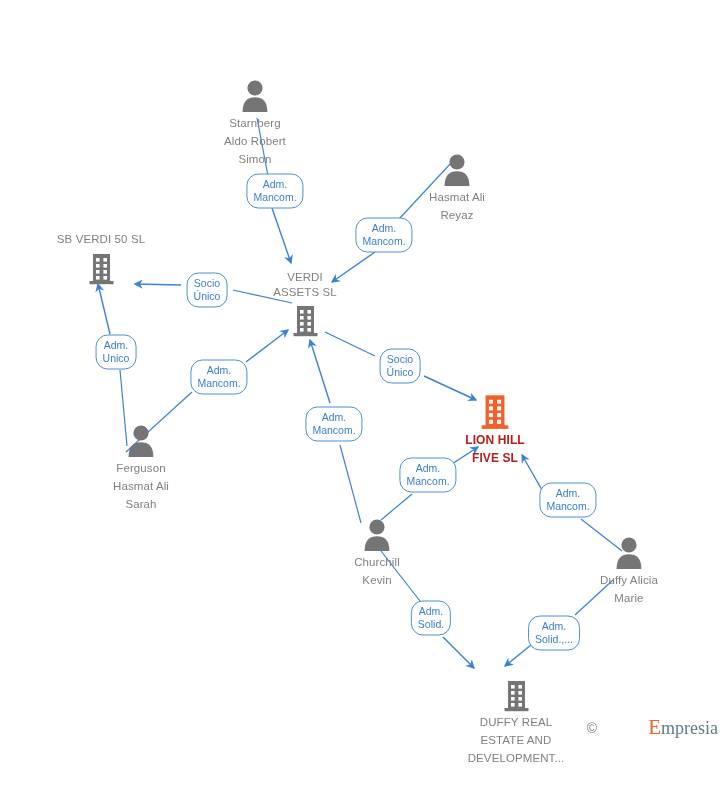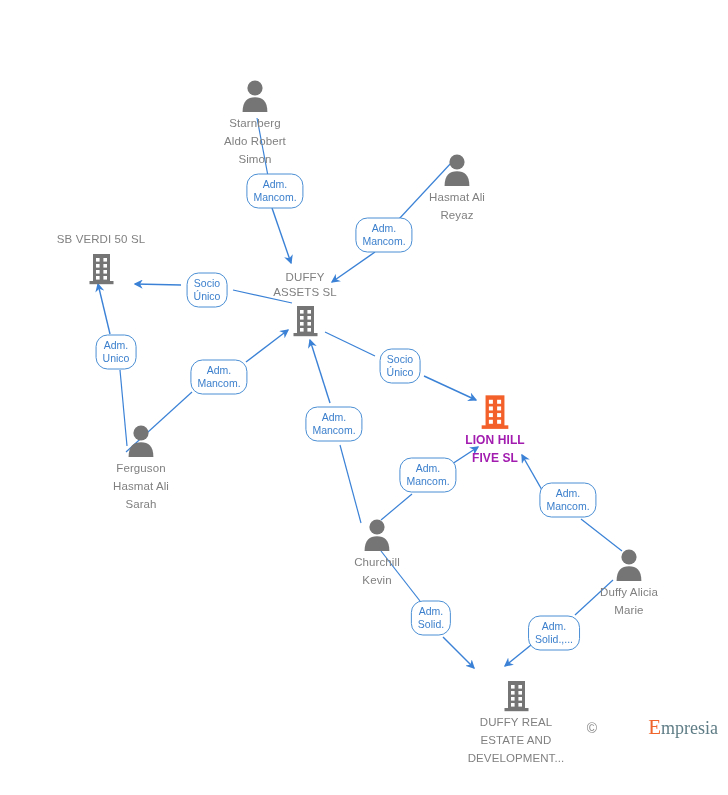--- a/index.html
+++ b/index.html
@@ -10,21 +10,21 @@
   #canvas{position:absolute;left:0;top:0;width:728px;height:745px;}
   svg#edges{position:absolute;left:0;top:0;width:728px;height:795px;pointer-events:none;}
 
   .node{position:absolute;transform:translate(-50%,0);text-align:center;width:160px;}
   .node .glyph{display:block;line-height:0;}
   .node .glyph svg{display:inline-block;}
   .node .caption{
     font-size:11.5px;line-height:14.5px;color:#808080;white-space:pre-line;
     margin-top:1px;letter-spacing:.1px;
   }
-  .node.company-focus .caption{color:#a21caf;font-weight:bold;font-size:12px;}
+  .node.company-focus .caption{color:#b91c1c;font-weight:bold;font-size:12px;}
 
   .elabel{
     position:absolute;transform:translate(-50%,-50%);
     border:1px solid #4b8fd4;border-radius:12px;background:#ffffff;
     color:#3b7fcc;font-size:10.5px;line-height:13px;text-align:center;
     padding:3px 6px 4px 6px;white-space:pre-line;box-sizing:border-box;
   }
 
   #watermark{
     position:absolute;right:10px;bottom:8px;display:flex;align-items:center;gap:4px;
@@ -137,21 +137,21 @@
             <rect x="15.4" y="5" width="3.6" height="3.6"></rect>
           <rect x="8" y="11" width="3.6" height="3.6"></rect>
             <rect x="15.4" y="11" width="3.6" height="3.6"></rect>
           <rect x="8" y="17" width="3.6" height="3.6"></rect>
             <rect x="15.4" y="17" width="3.6" height="3.6"></rect>
           <rect x="8" y="23" width="3.6" height="3.6"></rect>
             <rect x="15.4" y="23" width="3.6" height="3.6"></rect>
         </g>
       </svg>
     </span>
-    <span class="caption" style="position:absolute;left:50%;top:-36px;transform:translateX(-50%);width:160px;">DUFFY
+    <span class="caption" style="position:absolute;left:50%;top:-36px;transform:translateX(-50%);width:160px;">VERDI
 ASSETS  SL</span>
   </div>
 
   <div class="node" style="left:141px;top:424px;">
     <span class="glyph">
       <svg width="28" height="34" viewBox="0 0 28 34">
           <circle cx="14" cy="9" r="7.6" fill="#757575"></circle>
           <path d="M1.6 33 C1.6 22 6.6 18.2 14 18.2 C21.4 18.2 26.4 22 26.4 33 Z" fill="#757575"></path>
         </svg>
     </span>
@@ -185,21 +185,21 @@
     <span class="glyph">
       <svg width="28" height="34" viewBox="0 0 28 34">
           <circle cx="14" cy="9" r="7.6" fill="#757575"></circle>
           <path d="M1.6 33 C1.6 22 6.6 18.2 14 18.2 C21.4 18.2 26.4 22 26.4 33 Z" fill="#757575"></path>
         </svg>
     </span>
     <span class="caption">Churchill
 Kevin</span>
   </div>
 
-  <div class="node" style="left:629px;top:548px;">
+  <div class="node" style="left:629px;top:536px;">
     <span class="glyph">
       <svg width="28" height="34" viewBox="0 0 28 34">
           <circle cx="14" cy="9" r="7.6" fill="#757575"></circle>
           <path d="M1.6 33 C1.6 22 6.6 18.2 14 18.2 C21.4 18.2 26.4 22 26.4 33 Z" fill="#757575"></path>
         </svg>
     </span>
     <span class="caption">Duffy Alicia
 Marie</span>
   </div>
 

